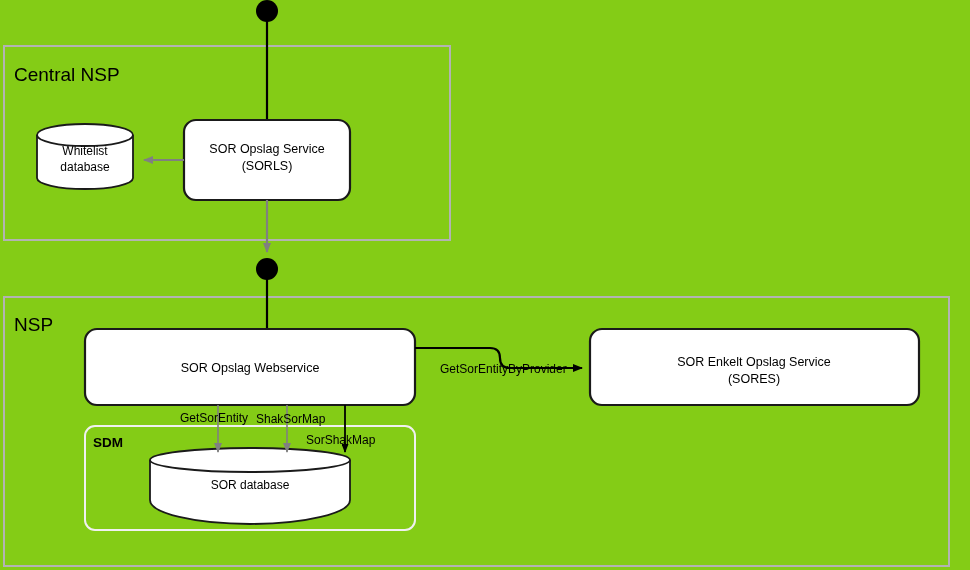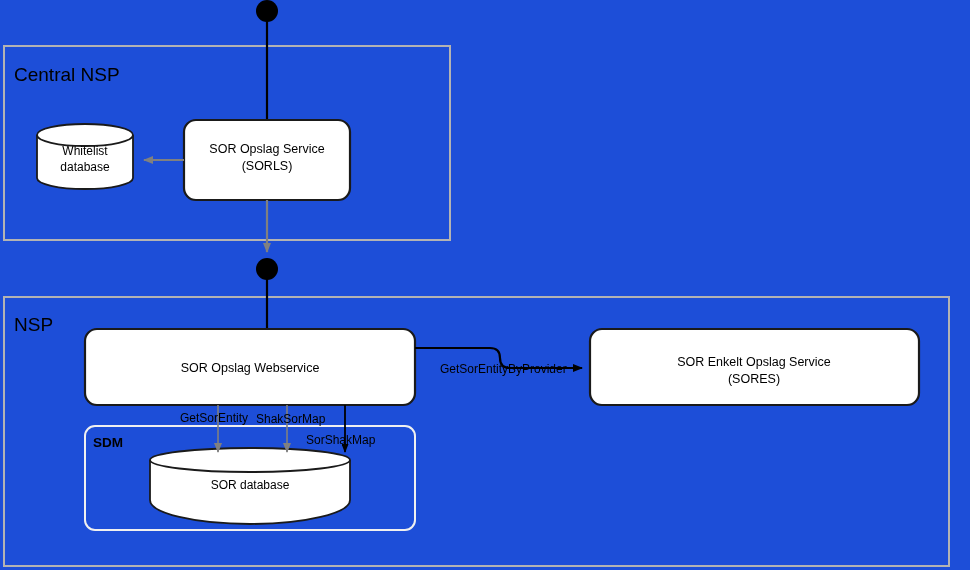--- a/index.html
+++ b/index.html
@@ -4,21 +4,21 @@
 <style>
   html, body {
     margin: 0;
     padding: 0;
     background: #ffffff;
   }
   #canvas {
     position: relative;
     width: 970px;
     height: 570px;
-    background: #1d4ed8;
+    background: #84cc16;
     font-family: "Liberation Sans", sans-serif;
     overflow: hidden;
   }
   svg.diagram {
     position: absolute;
     top: 0;
     left: 0;
     width: 970px;
     height: 570px;
   }

